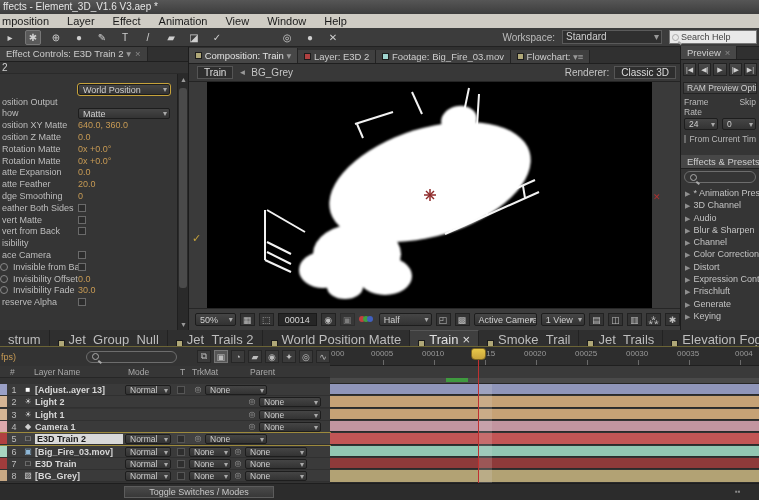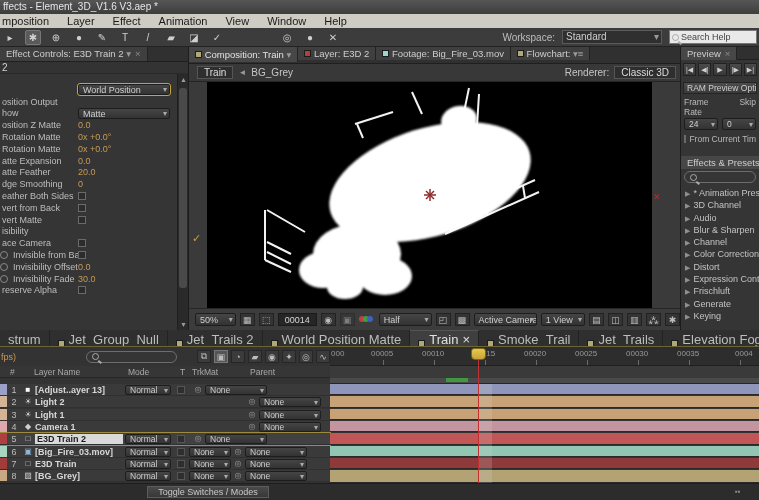--- a/index.html
+++ b/index.html
@@ -11,21 +11,21 @@
 .menubar{left:0;top:14px;width:759px;height:14px;background:#cfccc4;color:#1a1a1a;font-size:11px;line-height:14px;display:flex;gap:18px;padding-left:2px}
 .menubar span{cursor:default}
 .toolbar{left:0;top:28px;width:759px;height:19px;background:#3c3c3c;border-bottom:1px solid #222;display:flex;align-items:center;gap:7px;padding-left:2px;color:#c3c3c3}
 .tool{width:16px;height:15px;display:inline-flex;align-items:center;justify-content:center;font-size:10px;color:#cfcfcf}
 .tool.active{background:#5a5a5a;border:1px solid #777;border-radius:2px}
 .ws-label{color:#bdbdbd;margin-left:auto}
 .ws-dd{width:100px;height:14px;background:#2f2f2f;border:1px solid #5a5a5a;color:#cfcfcf;line-height:12px;padding:0 3px;position:relative}
 .ws-dd:after{content:"▾";position:absolute;right:2px;top:0;color:#999}
 .help-search{width:88px;height:14px;background:#e9e9e9;border:1px solid #777;color:#444;font-size:9px;display:flex;align-items:center;gap:2px;padding:0 2px;margin-right:2px}
 
-.tabbar{background:#303030;border-bottom:1px solid #1f1f1f;display:flex;align-items:flex-start}
+.tabbar{background:#303030;border-bottom:1px solid #1f1f1f;display:flex;align-items:flex-end}
 .tab{background:#3f3f3f;color:#cdcdcd;font-size:9.5px;height:13px;line-height:13px;padding:0 6px;border-right:1px solid #232323;white-space:nowrap}
 .tab .x{color:#8d8d8d;margin-left:4px}
 .dd{background:linear-gradient(#454545,#333);border:1px solid #1d1d1d;border-radius:2px;color:#cfcfcf;position:relative;padding:0 12px 0 4px;white-space:nowrap;overflow:hidden}
 .dd:after{content:"▾";position:absolute;right:2px;top:0;font-size:8px;color:#aaa}
 .chipbox{width:7px;height:7px;display:inline-block;border:1px solid #1c1c1c}
 .val{color:#c79a54}
 .cb{width:8px;height:8px;border:1px solid #6a6a6a;background:#2c2c2c;display:inline-block}
 .searchbox{background:#353535;border:1px solid #6d6d6d;border-radius:8px;display:flex;align-items:center;gap:3px;color:#9a9a9a;padding:0 5px}
 .mag{width:7px;height:7px;border:1.5px solid #aaa;border-radius:50%;position:relative;flex:none}
 .mag:after{content:"";position:absolute;width:4px;height:1.5px;background:#aaa;transform:rotate(40deg);left:5px;top:7px}
@@ -96,21 +96,21 @@
 .trk-dd{width:42px;height:10px;font-size:8.5px;line-height:9px;flex:none;margin-left:4px}
 .pick{width:10px;text-align:center;color:#9a9a9a;font-size:8px;flex:none;margin-left:8px}
 .par-dd{width:62px;height:10px;font-size:8.5px;line-height:9px;flex:none;margin-left:2px}
 .bar{position:absolute;left:330px;width:429px;height:11px;border-bottom:1px solid #2a2a2a}
 .playline{position:absolute;left:478px;top:10px;width:1px;height:126px;background:#c03030}
 .playband{position:absolute;left:479px;top:37px;width:13px;height:99px;background:rgba(220,220,220,.18)}
 .playhead{position:absolute;left:471px;top:1px;width:15px;height:12px;background:linear-gradient(#e8c84a,#c7a33b);border:1px solid #7a6520;border-radius:3px 3px 4px 4px}
 .wagreen{position:absolute;left:446px;top:31px;width:22px;height:4px;background:#3f9a3f}
 
 .status{left:0;top:483px;width:759px;height:17px;background:#2c2c2c;border-top:1px solid #1e1e1e}
-.togglebtn{position:absolute;left:147px;top:2px;width:122px;height:12px;background:linear-gradient(#4a4a4a,#383838);border:1px solid #5c5c5c;color:#c9c9c9;font-size:9px;text-align:center;line-height:11px}
+.togglebtn{position:absolute;left:124px;top:2px;width:150px;height:12px;background:linear-gradient(#4a4a4a,#383838);border:1px solid #5c5c5c;color:#c9c9c9;font-size:9px;text-align:center;line-height:11px}
 .checkmark{position:absolute;left:192px;top:232px;width:10px;height:10px;color:#c7a33b;font-size:11px}
 .redx{color:#b03030;font-size:9px}
 </style>
 </head>
 <body>
 
 <div class="abs titlebar"><span>ffects - Element_3D_V1.6 V3.aep *</span></div>
 <div class="abs menubar">
   <span>mposition</span>
   <span>Layer</span>
@@ -154,20 +154,24 @@
         <span class="dd ec-dd hl">World Position</span>
       </div>
     <div class="ec-row">
         <span class="ec-label">osition Output</span>
       </div>
     <div class="ec-row">
         <span class="ec-label">how</span>
         <span class="dd ec-dd">Matte</span>
       </div>
     <div class="ec-row">
+        <span class="ec-label">osition XY Matte</span>
+        <span class="val">640.0, 360.0</span>
+      </div>
+    <div class="ec-row">
         <span class="ec-label">osition Z Matte</span>
         <span class="val">0.0</span>
       </div>
     <div class="ec-row">
         <span class="ec-label">Rotation Matte</span>
         <span class="val">0x +0.0°</span>
       </div>
     <div class="ec-row">
         <span class="ec-label">Rotation Matte</span>
         <span class="val">0x +0.0°</span>
@@ -182,25 +186,25 @@
       </div>
     <div class="ec-row">
         <span class="ec-label">dge Smoothing</span>
         <span class="val">0</span>
       </div>
     <div class="ec-row">
         <span class="ec-label">eather Both Sides</span>
         <span class="cb"></span>
       </div>
     <div class="ec-row">
+        <span class="ec-label">vert Matte</span>
+        <span class="cb"></span>
+      </div>
+    <div class="ec-row">
         <span class="ec-label">vert from Back</span>
-        <span class="cb"></span>
-      </div>
-    <div class="ec-row">
-        <span class="ec-label">vert Matte</span>
         <span class="cb"></span>
       </div>
     <div class="ec-row">
         <span class="ec-label">isibility</span>
       </div>
     <div class="ec-row">
         <span class="ec-label">ace Camera</span>
         <span class="cb"></span>
       </div>
     <div class="ec-row">

